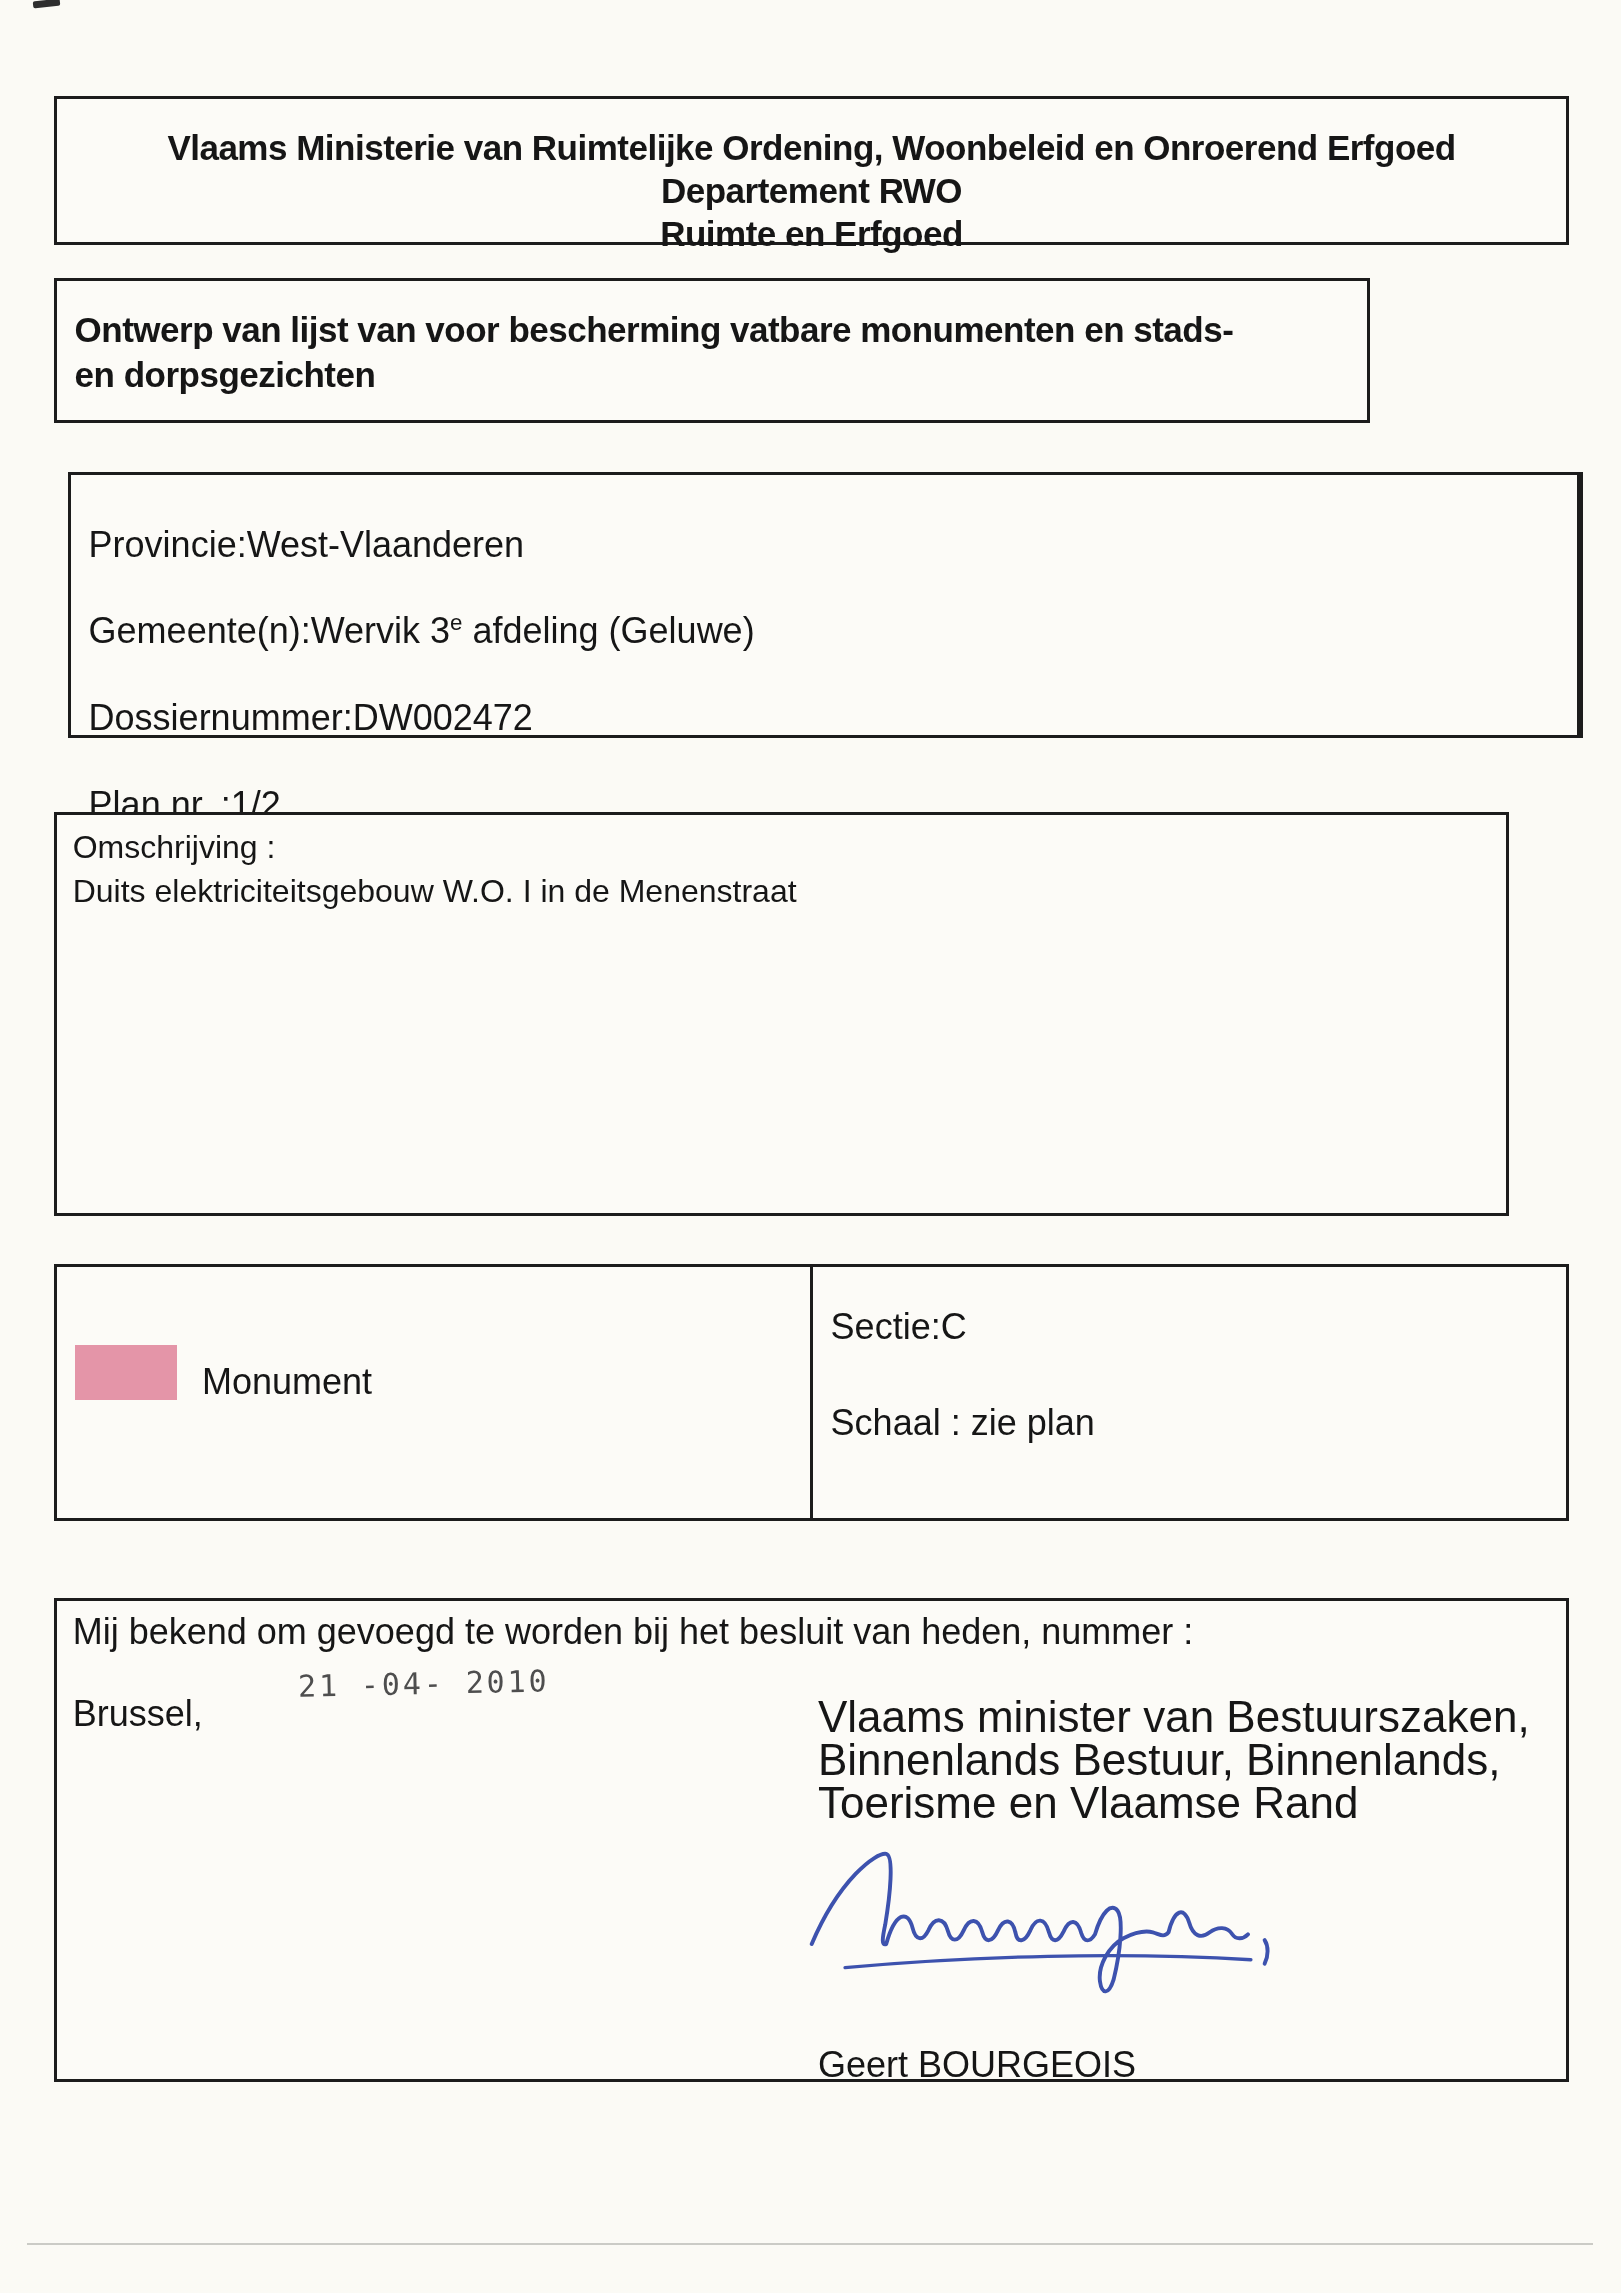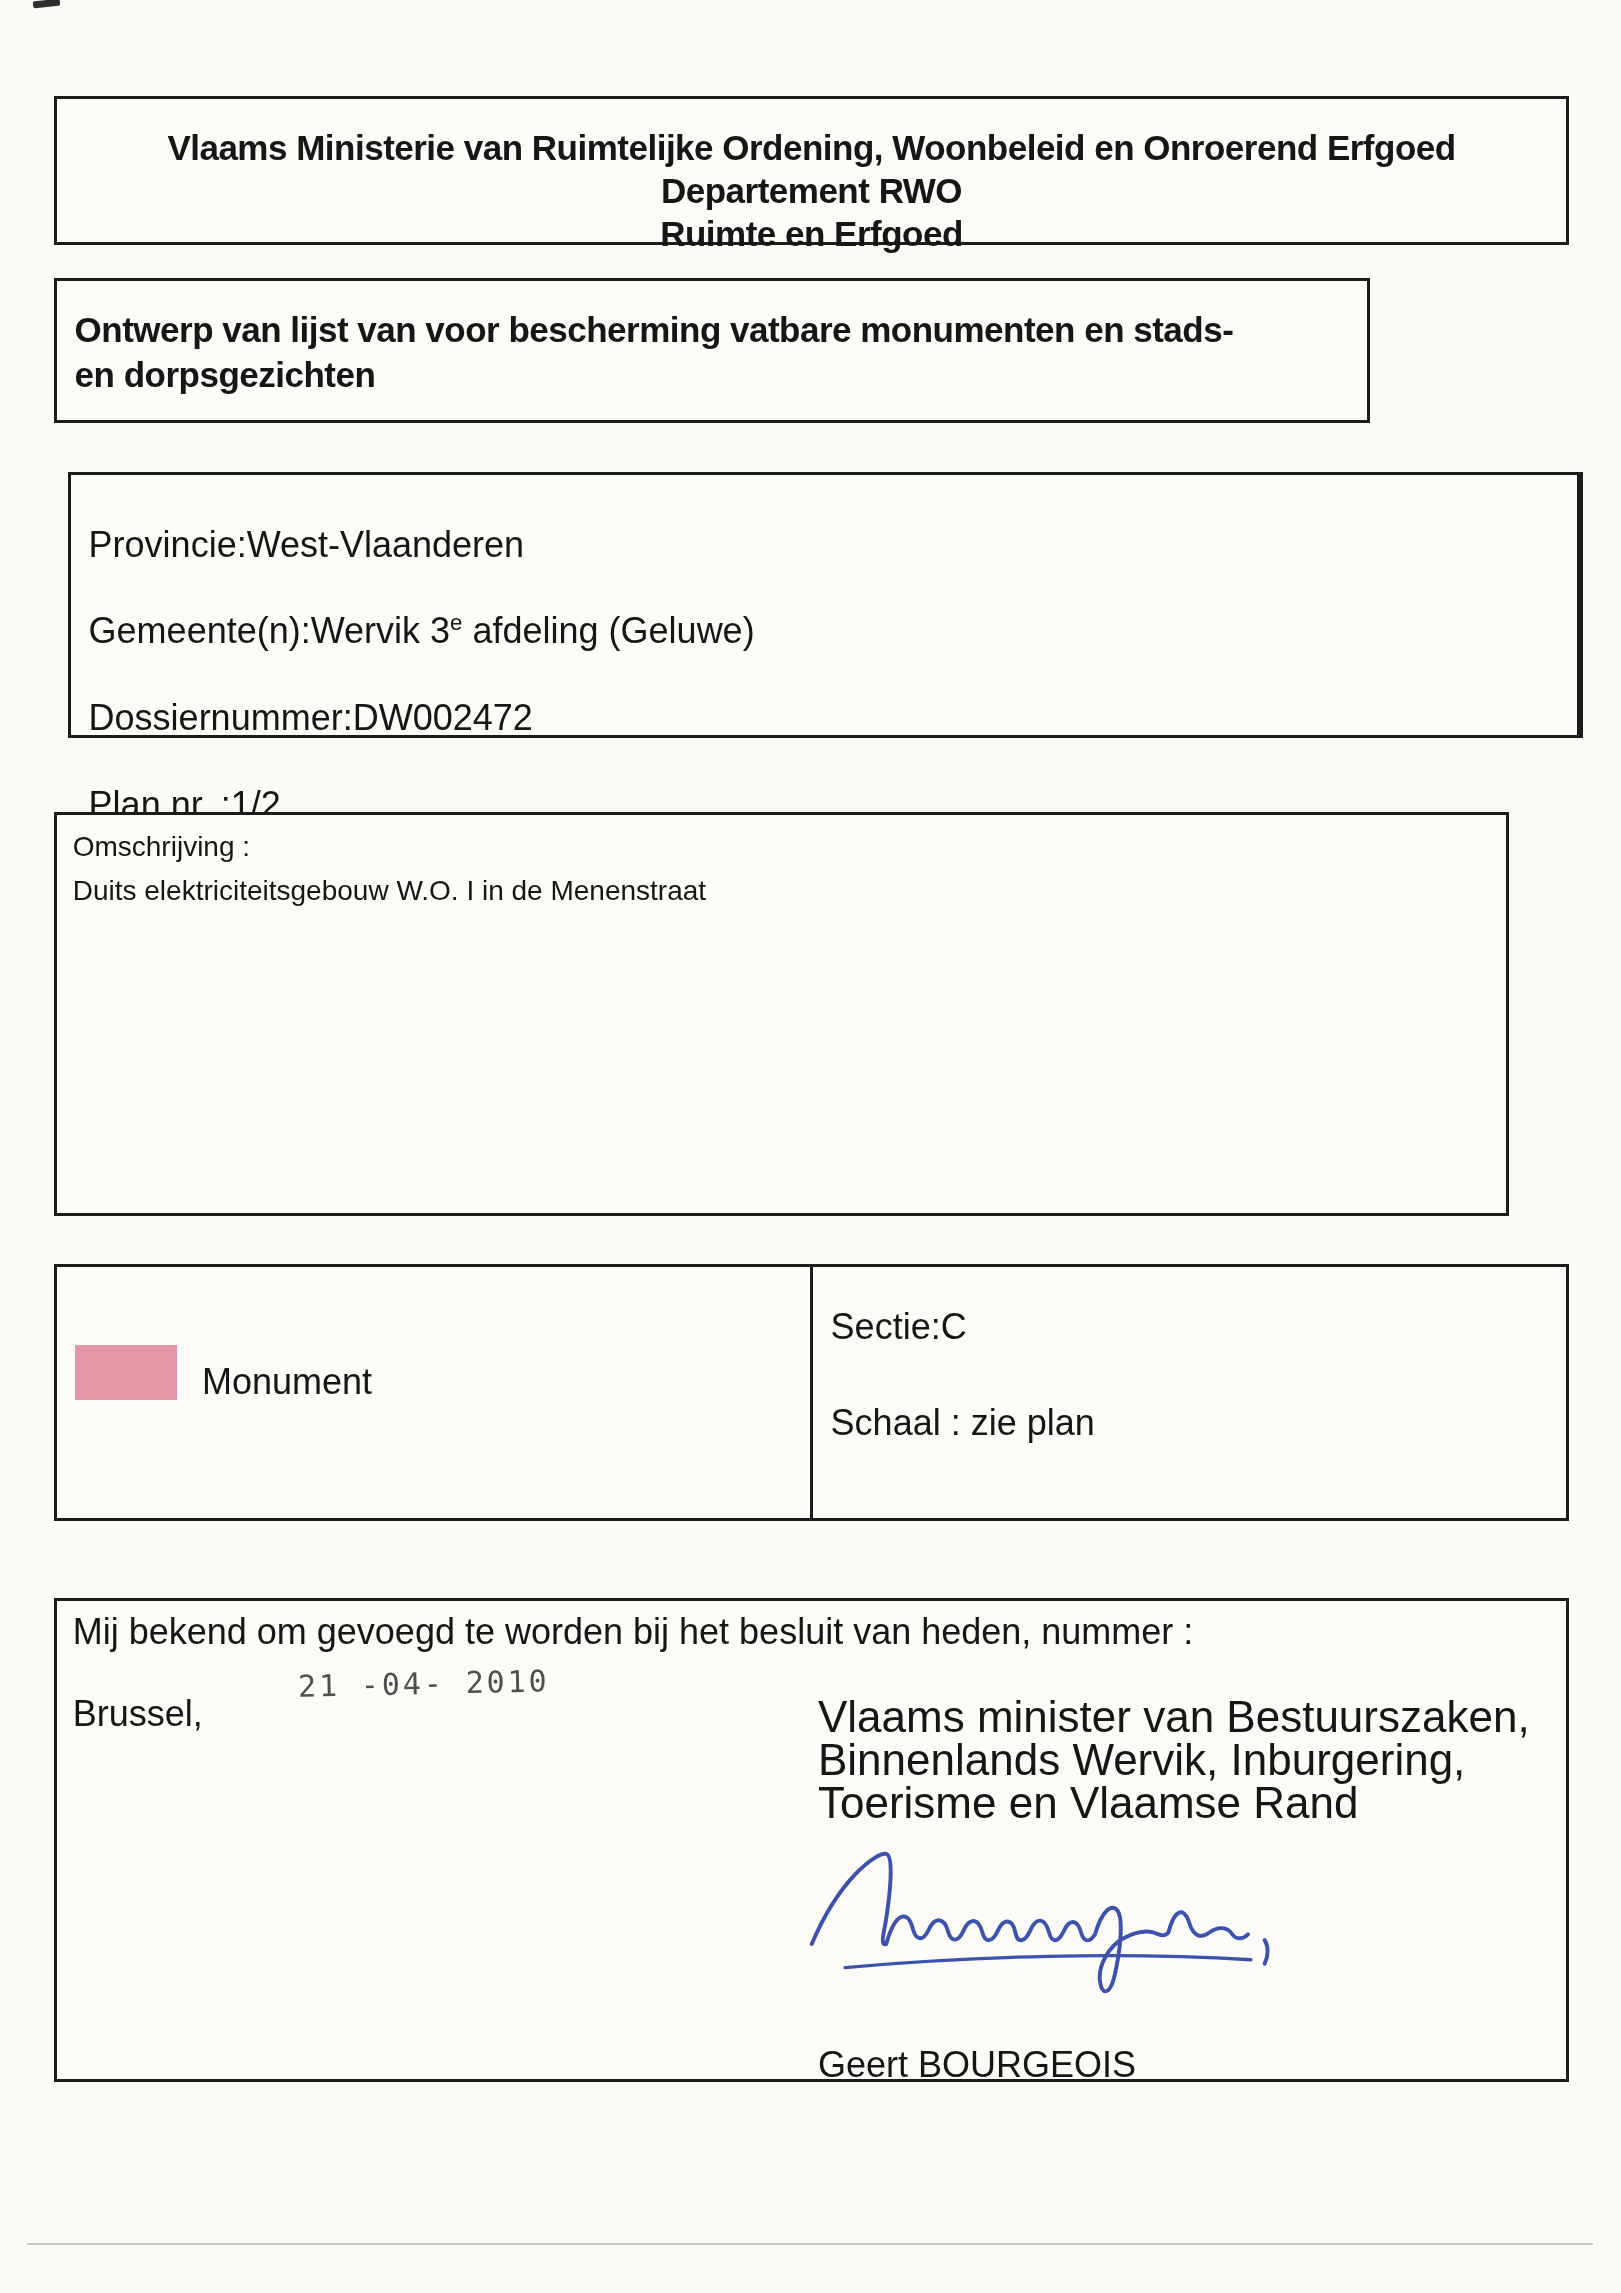--- a/index.html
+++ b/index.html
@@ -38,21 +38,21 @@
   .line { position: absolute; font-size: 36px; white-space: nowrap; }
   .info-left .l1 { left: 17.6px; top: 49px; }
   .info-left .l2 { left: 17.6px; top: 135px; }
   .info-left .l3 { left: 17.6px; top: 222px; }
   .info-right .l1 { left: 17.6px; top: 49px; }
   .info-right .l2 { left: 17.6px; top: 135px; }
   sup { font-size: 0.62em; vertical-align: super; line-height: 0; }
   .desc-box {
     left: 54px; top: 812px; width: 1455px; height: 404px;
     padding: 9.8px 15.7px;
-    font-size: 28px; line-height: 44px;
+    font-size: 32px; line-height: 44px;
   }
   .legend-box {
     left: 54px; top: 1264px; width: 1515px; height: 257px;
     display: flex;
   }
   .legend-left { position: relative; flex: 0 0 756px; border-right: 3.9px solid #1c1c1c; }
   .legend-right { position: relative; flex: 1 1 auto; }
   .swatch {
     position: absolute; left: 17.6px; top: 78px; width: 102px; height: 55px;
     background: #e495a8;
@@ -129,21 +129,21 @@
     <div class="line l2">Schaal : zie plan</div>
   </div>
 </div>
 
 <div class="box sign-box">
   <div class="line intro">Mij bekend om gevoegd te worden bij het besluit van heden, nummer :</div>
   <div class="line place">Brussel,</div>
   <div class="stamp">21 -04- 2010</div>
   <div class="minister">
     <div>Vlaams minister van Bestuurszaken,</div>
-    <div>Binnenlands Wervik, Inburgering,</div>
+    <div>Binnenlands Bestuur, Binnenlands,</div>
     <div>Toerisme en Vlaamse Rand</div>
   </div>
   <svg class="sig-svg" width="598" height="153" viewBox="0 0 610 156">
     <path class="sig-stroke" fill="none" stroke="#3d52ae" stroke-width="4" stroke-linecap="round" stroke-linejoin="round" d="M 14 100
          C 42 34, 80 6, 90 8
          C 98 10, 94 50, 89 80
          C 86 94, 85 102, 90 100
          C 99 68, 112 64, 117 84
          C 120 96, 127 98, 133 86
          C 139 72, 149 72, 153 87

